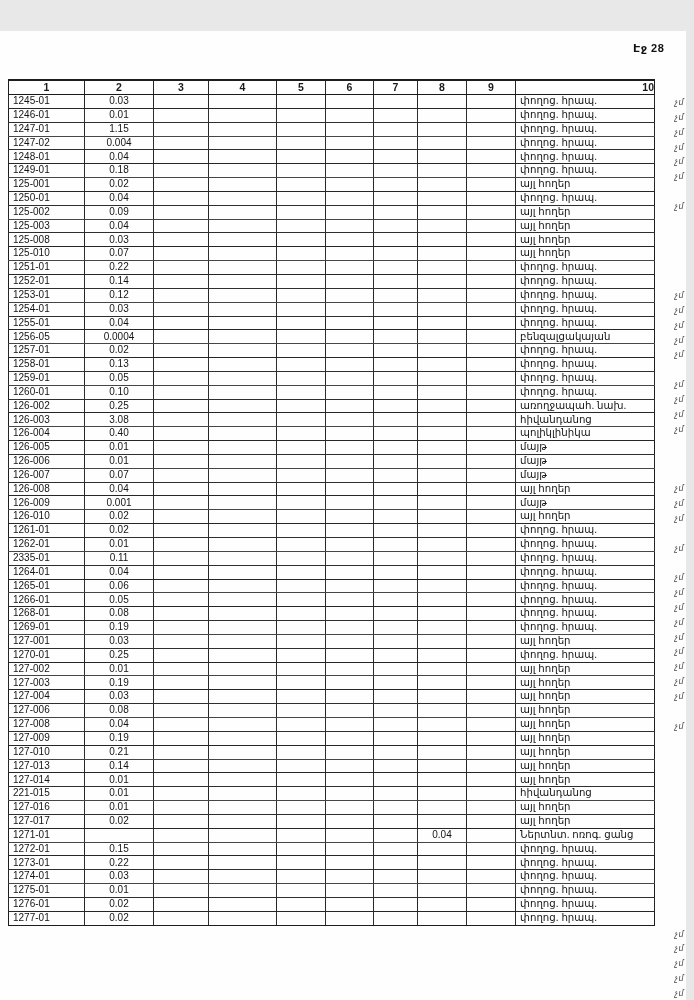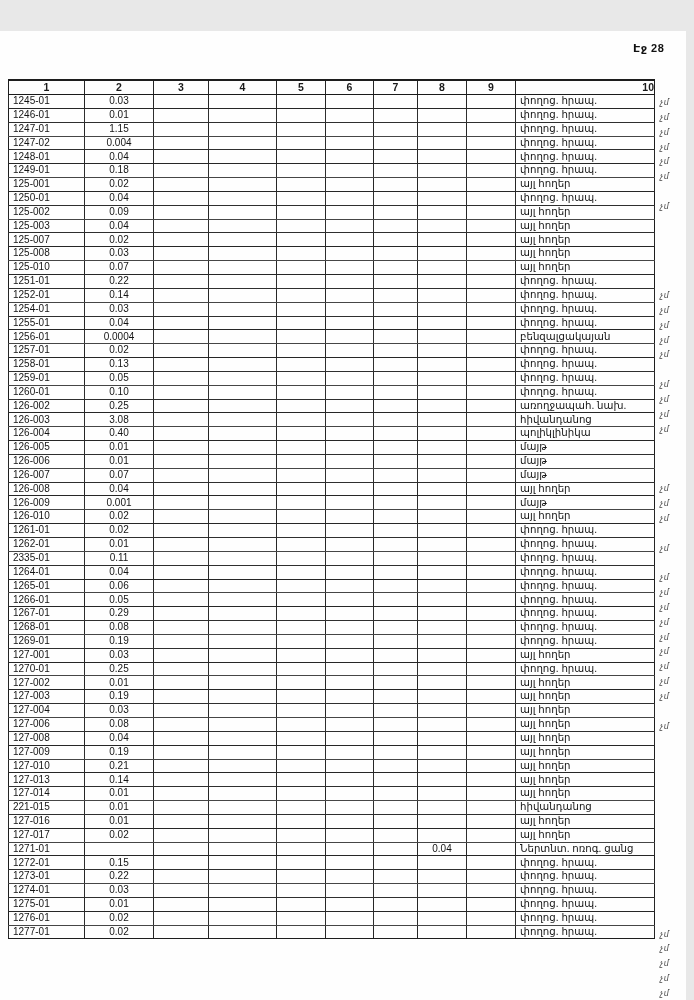--- a/index.html
+++ b/index.html
@@ -76,20 +76,21 @@
   table.cadastre-table tr:last-child td { border-bottom: 1.6px solid #1d1d1d; }
   .margin-note {
     position: absolute;
     left: 660px;
     width: 24px;
     font-size: 8px;
     color: #4a4a4a;
     font-style: italic;
     letter-spacing: 0.5px;
     line-height: 9px;
+    text-align: right;
   }
 </style>
 </head>
 <body>
 
 <div class="page">
 
   <div class="page-label">Էջ 28</div>
 
   <table class="cadastre-table">
@@ -234,32 +235,20 @@
           <td class="col3"></td>
           <td class="col4"></td>
           <td class="col5"></td>
           <td class="col6"></td>
           <td class="col7"></td>
           <td class="col8"></td>
           <td class="col9"></td>
           <td class="col10">այլ հողեր</td>
         </tr>
         <tr>
-          <td class="col1">125-007</td>
-          <td class="col2">0.02</td>
-          <td class="col3"></td>
-          <td class="col4"></td>
-          <td class="col5"></td>
-          <td class="col6"></td>
-          <td class="col7"></td>
-          <td class="col8"></td>
-          <td class="col9"></td>
-          <td class="col10">այլ հողեր</td>
-        </tr>
-        <tr>
           <td class="col1">125-008</td>
           <td class="col2">0.03</td>
           <td class="col3"></td>
           <td class="col4"></td>
           <td class="col5"></td>
           <td class="col6"></td>
           <td class="col7"></td>
           <td class="col8"></td>
           <td class="col9"></td>
           <td class="col10">այլ հողեր</td>
@@ -294,20 +283,32 @@
           <td class="col3"></td>
           <td class="col4"></td>
           <td class="col5"></td>
           <td class="col6"></td>
           <td class="col7"></td>
           <td class="col8"></td>
           <td class="col9"></td>
           <td class="col10">փողոց. հրապ.</td>
         </tr>
         <tr>
+          <td class="col1">1253-01</td>
+          <td class="col2">0.12</td>
+          <td class="col3"></td>
+          <td class="col4"></td>
+          <td class="col5"></td>
+          <td class="col6"></td>
+          <td class="col7"></td>
+          <td class="col8"></td>
+          <td class="col9"></td>
+          <td class="col10">փողոց. հրապ.</td>
+        </tr>
+        <tr>
           <td class="col1">1254-01</td>
           <td class="col2">0.03</td>
           <td class="col3"></td>
           <td class="col4"></td>
           <td class="col5"></td>
           <td class="col6"></td>
           <td class="col7"></td>
           <td class="col8"></td>
           <td class="col9"></td>
           <td class="col10">փողոց. հրապ.</td>
@@ -318,21 +319,21 @@
           <td class="col3"></td>
           <td class="col4"></td>
           <td class="col5"></td>
           <td class="col6"></td>
           <td class="col7"></td>
           <td class="col8"></td>
           <td class="col9"></td>
           <td class="col10">փողոց. հրապ.</td>
         </tr>
         <tr>
-          <td class="col1">1256-01</td>
+          <td class="col1">1256-05</td>
           <td class="col2">0.0004</td>
           <td class="col3"></td>
           <td class="col4"></td>
           <td class="col5"></td>
           <td class="col6"></td>
           <td class="col7"></td>
           <td class="col8"></td>
           <td class="col9"></td>
           <td class="col10">բենզալցակայան</td>
         </tr>
@@ -548,32 +549,20 @@
           <td class="col5"></td>
           <td class="col6"></td>
           <td class="col7"></td>
           <td class="col8"></td>
           <td class="col9"></td>
           <td class="col10">փողոց. հրապ.</td>
         </tr>
         <tr>
           <td class="col1">1266-01</td>
           <td class="col2">0.05</td>
-          <td class="col3"></td>
-          <td class="col4"></td>
-          <td class="col5"></td>
-          <td class="col6"></td>
-          <td class="col7"></td>
-          <td class="col8"></td>
-          <td class="col9"></td>
-          <td class="col10">փողոց. հրապ.</td>
-        </tr>
-        <tr>
-          <td class="col1">1267-01</td>
-          <td class="col2">0.29</td>
           <td class="col3"></td>
           <td class="col4"></td>
           <td class="col5"></td>
           <td class="col6"></td>
           <td class="col7"></td>
           <td class="col8"></td>
           <td class="col9"></td>
           <td class="col10">փողոց. հրապ.</td>
         </tr>
         <tr>

